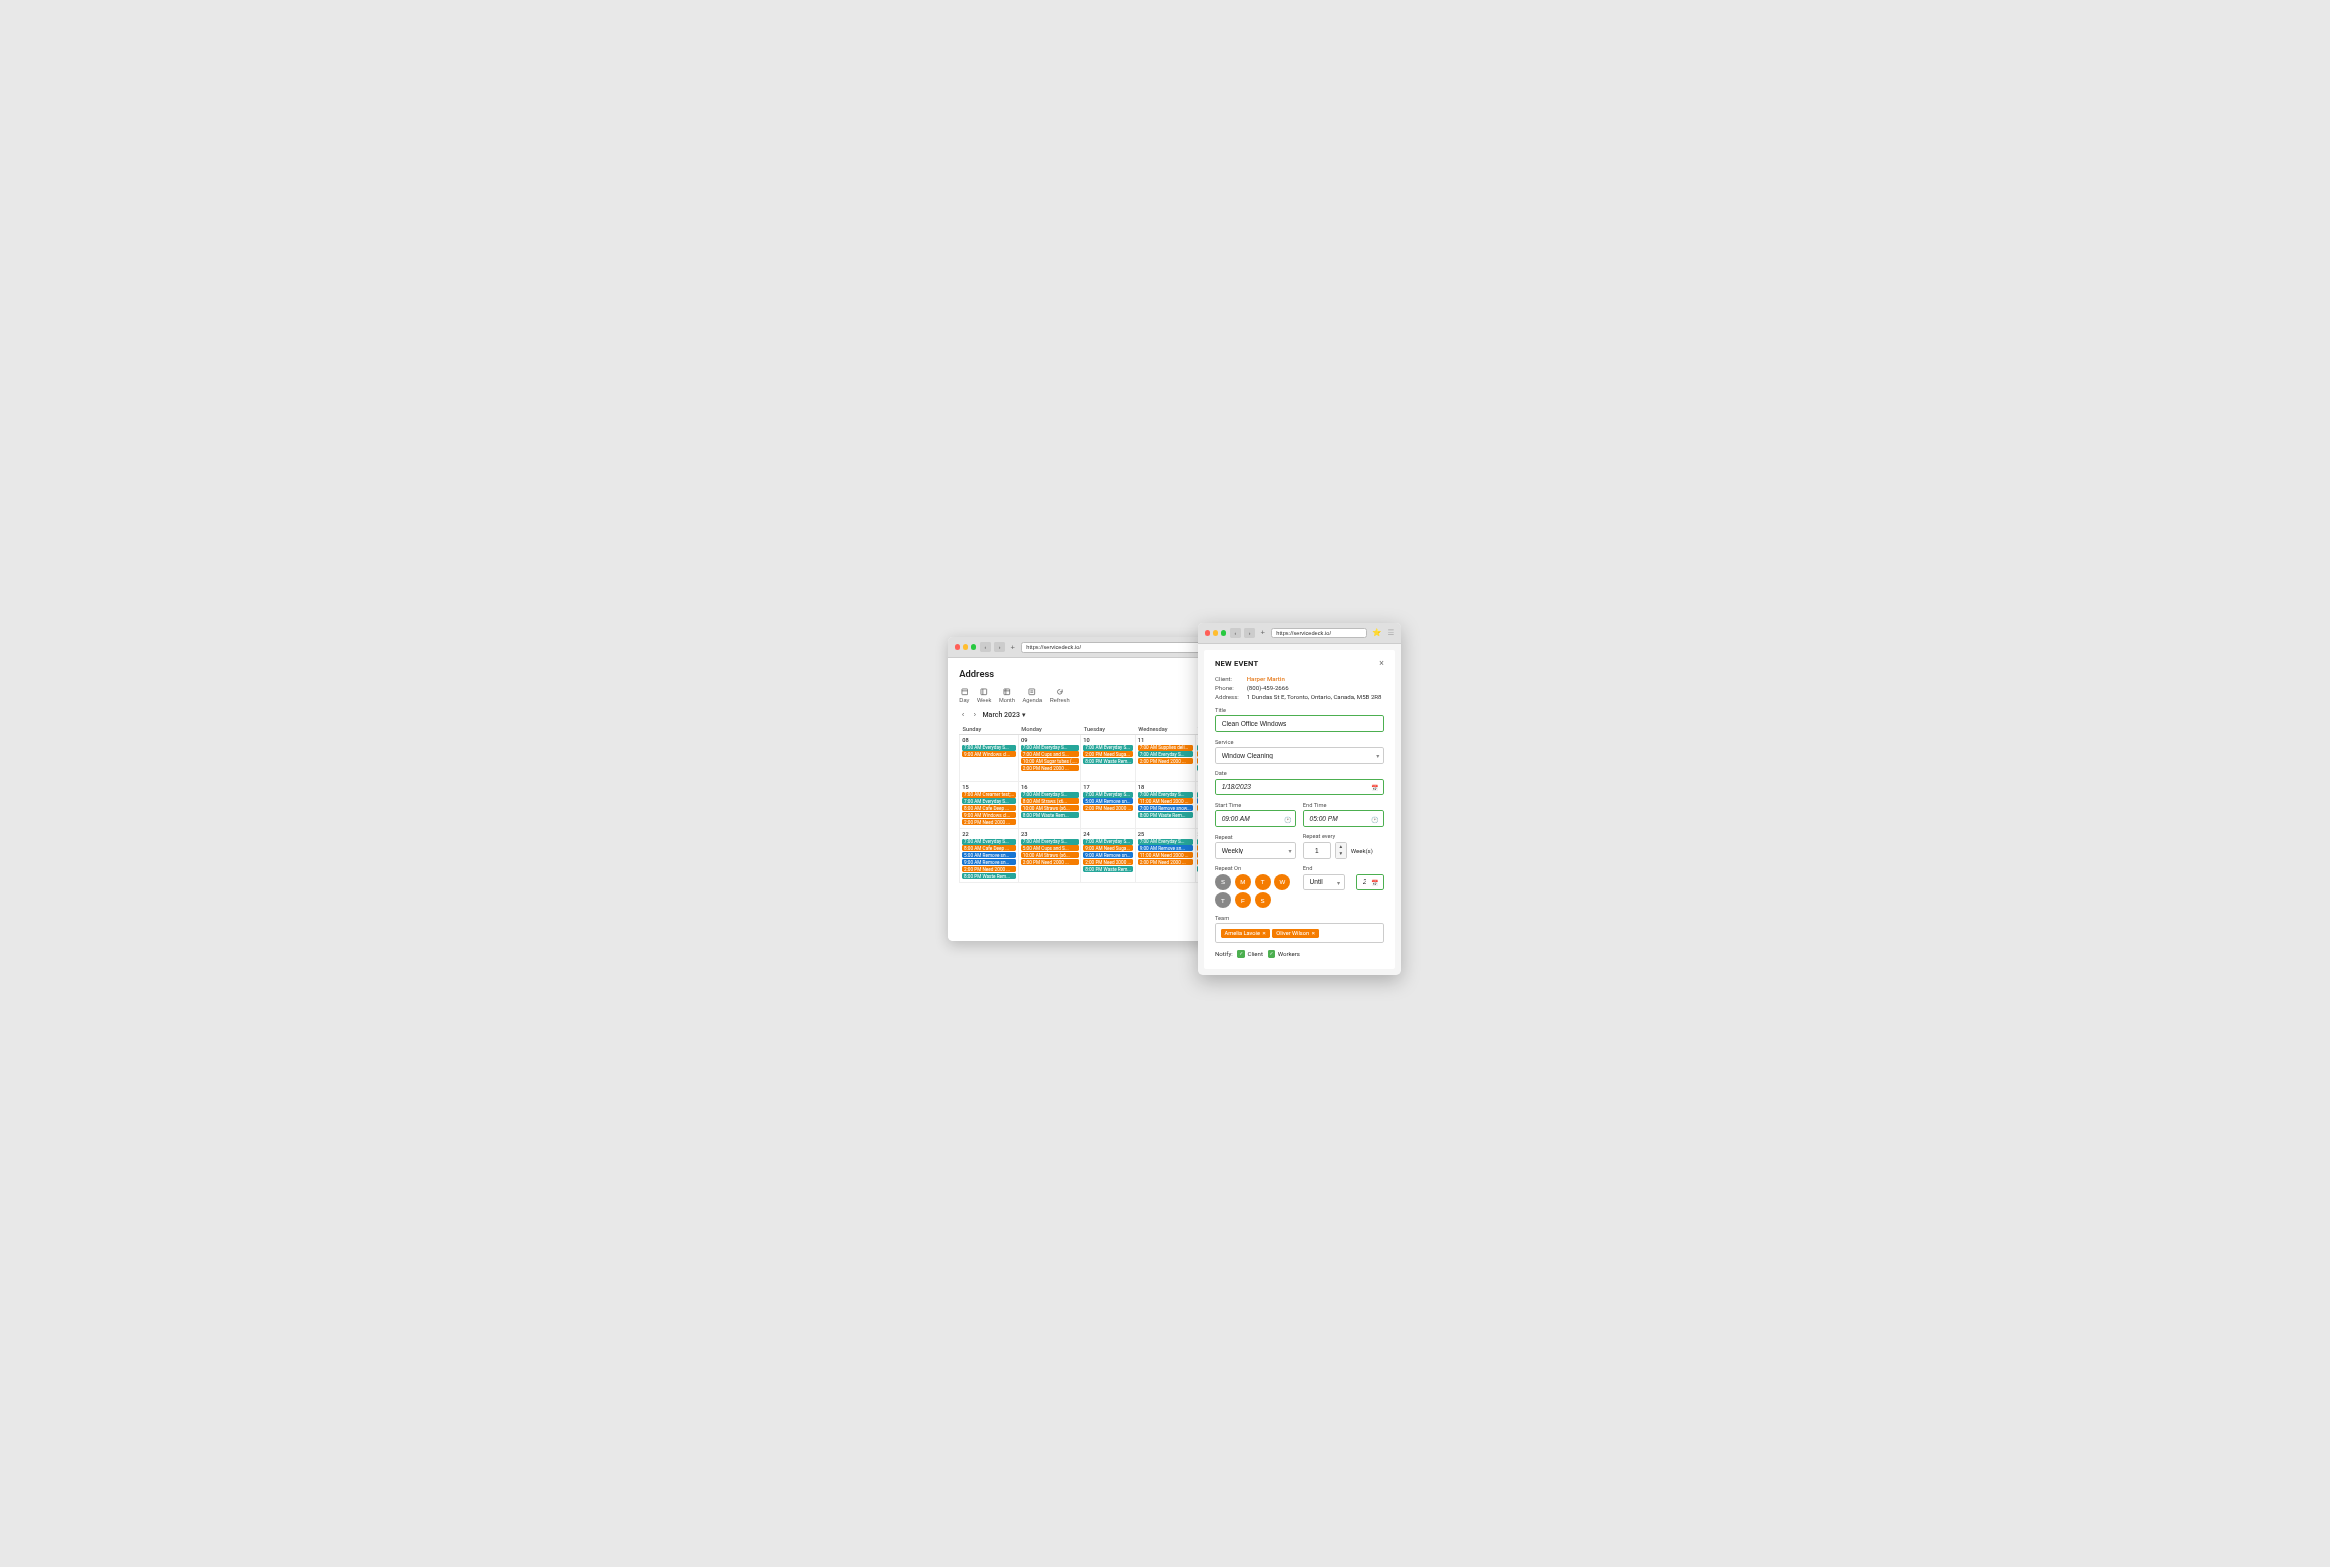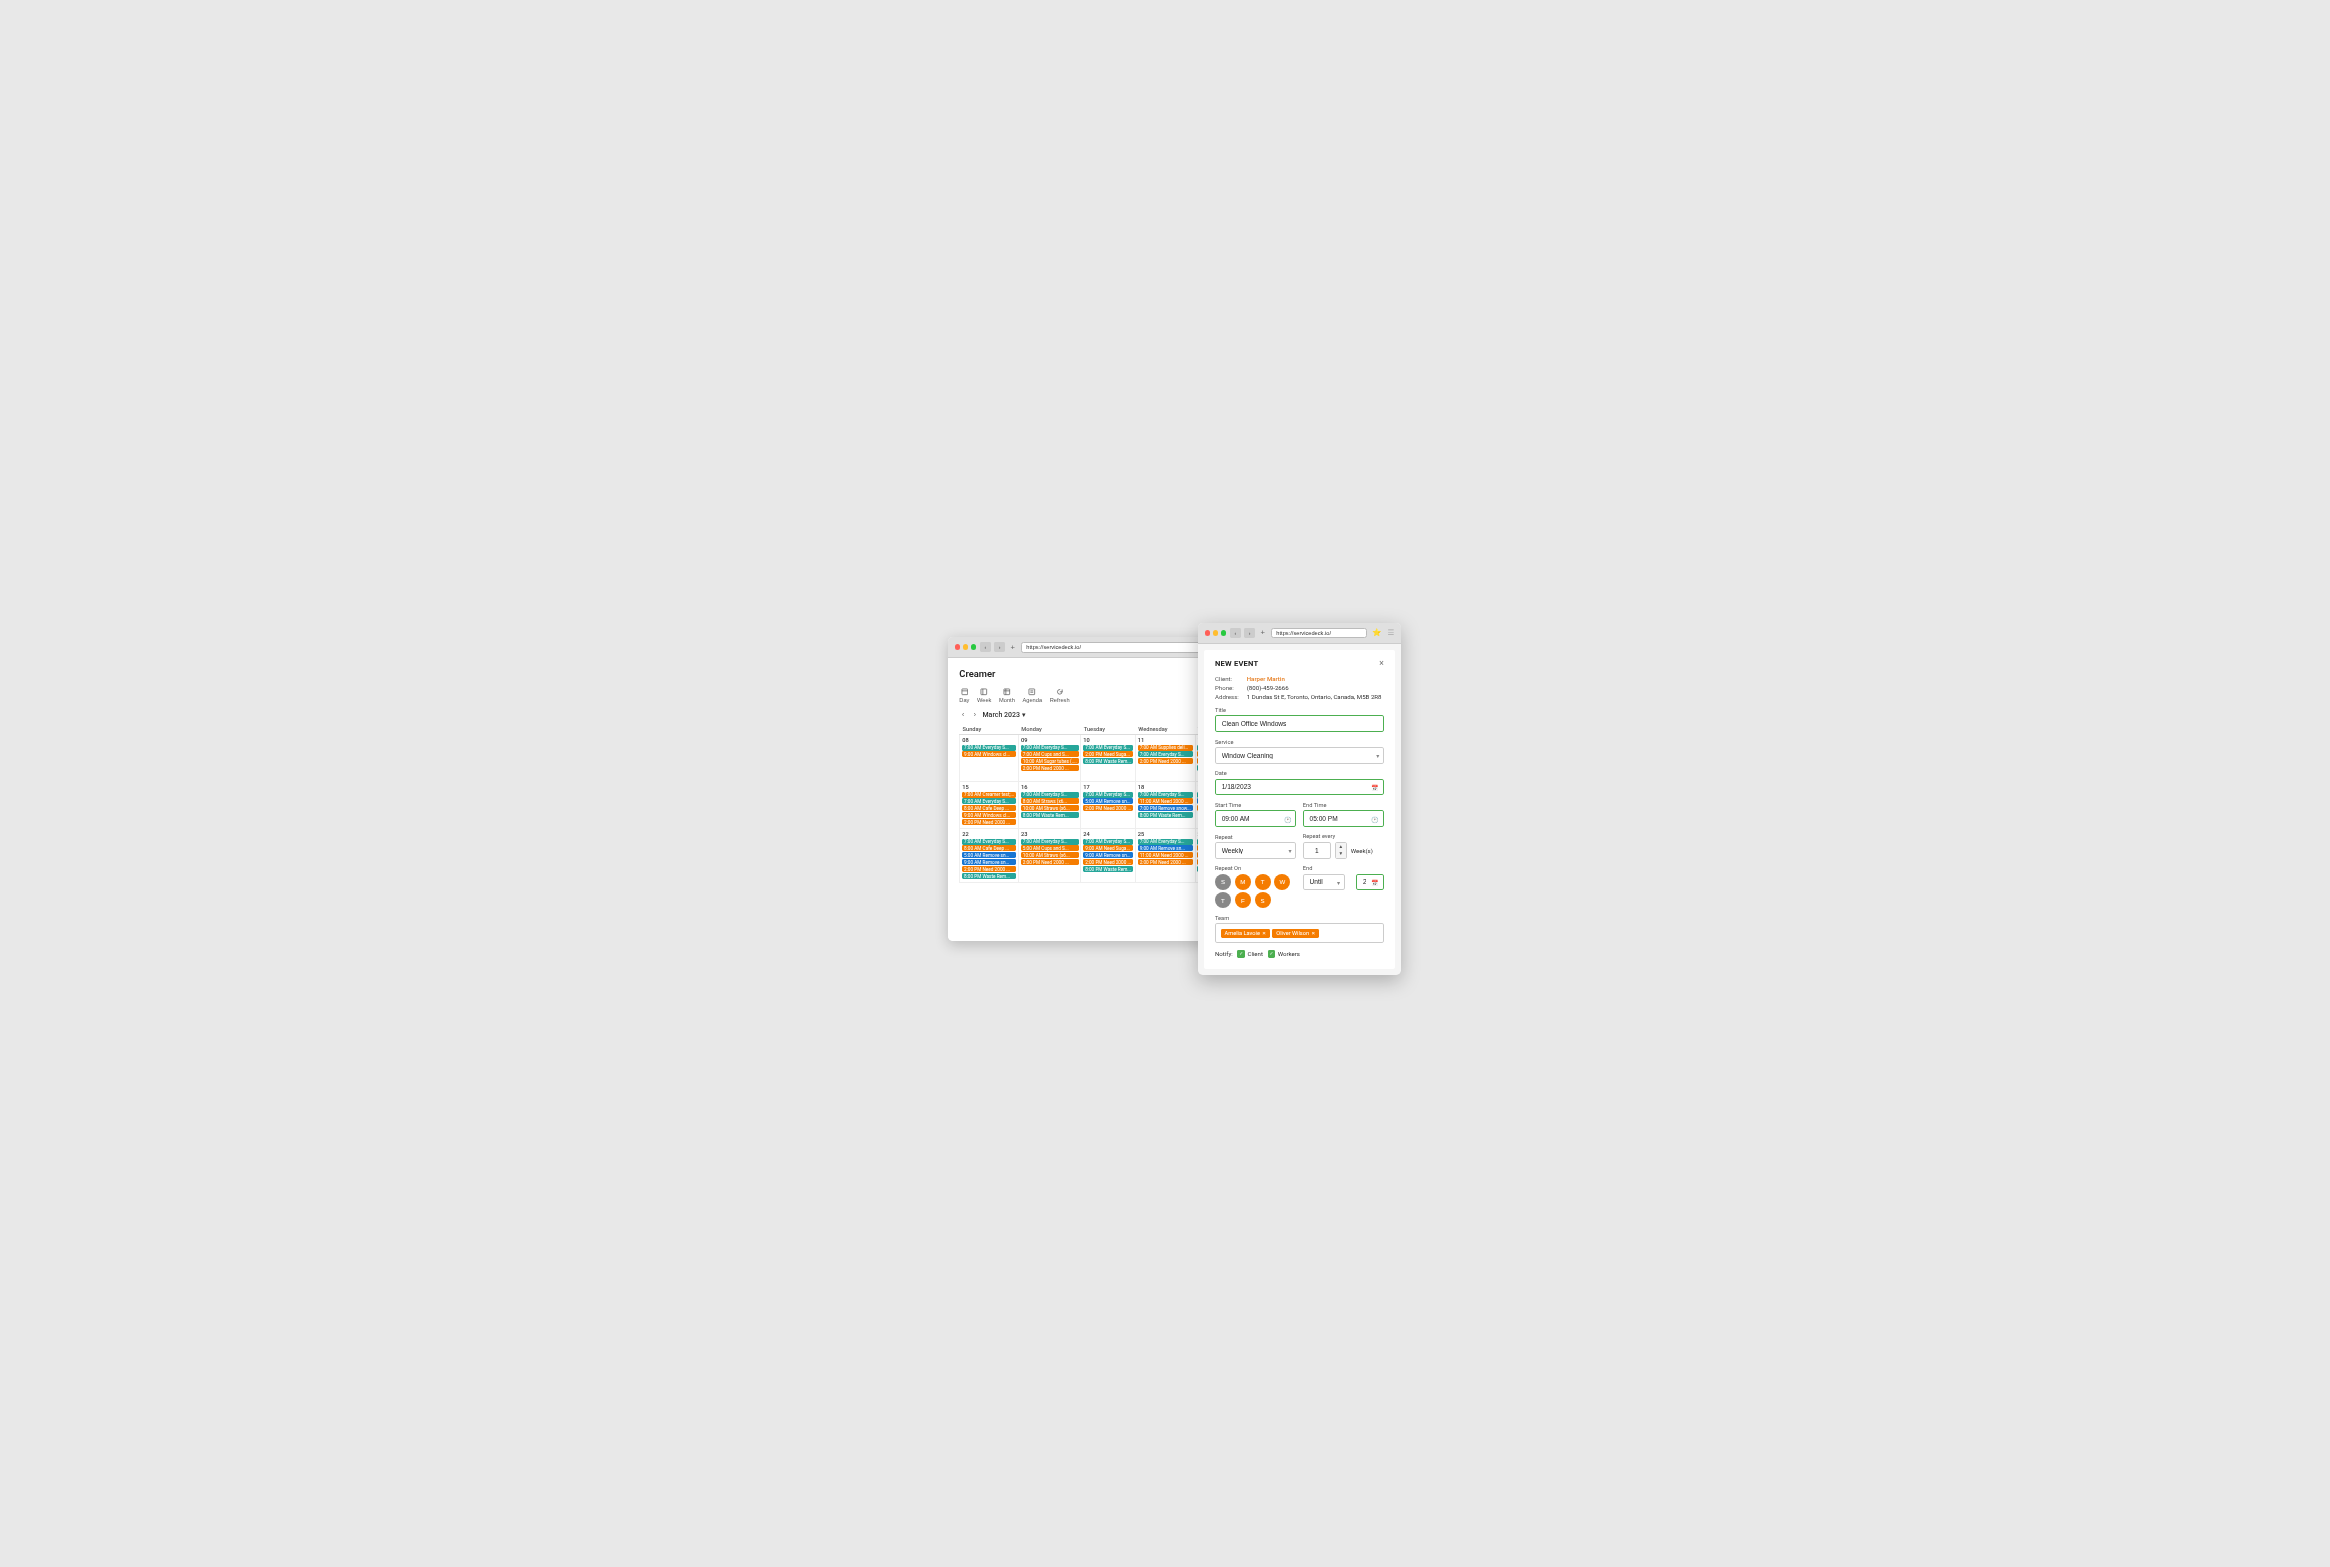--- a/index.html
+++ b/index.html
@@ -249,21 +249,21 @@
       right: 4.7px;
       top: 50%;
       transform: translateY(-50%);
       pointer-events: none;
       color: #888;
     }
 
     .date-input-wrap {
       position: relative;
     }
-    .date-input-wrap .form-input { padding-right: 17px; }
+    .date-input-wrap .form-input { padding-right: 17px; font-style: italic; }
     .date-icon {
       position: absolute;
       right: 4.7px;
       top: 50%;
       transform: translateY(-50%);
       color: #888;
       pointer-events: none;
     }
 
     .row-2col {
@@ -423,21 +423,21 @@
         <div class="tl tl-red"></div>
         <div class="tl tl-yellow"></div>
         <div class="tl tl-green"></div>
       </div>
       <button class="nav-btn">‹</button>
       <button class="nav-btn">›</button>
       <button class="plus-btn">+</button>
       <input class="url-bar" type="text" value="https://servicedeck.io/" style="">
     </div>
     <div class="browser-content">
-      <div class="page-title">Creamer</div>
+      <div class="page-title">Address</div>
 
       <div class="cal-toolbar">
         <button class="cal-view-btn">
           <svg viewBox="0 0 16 16" fill="none" stroke="#555" stroke-width="1.5">
             <rect x="2" y="2" width="12" height="12" rx="1"></rect>
             <line x1="2" y1="6" x2="14" y2="6"></line>
           </svg>
           <span>Day</span>
         </button>
         <button class="cal-view-btn">

